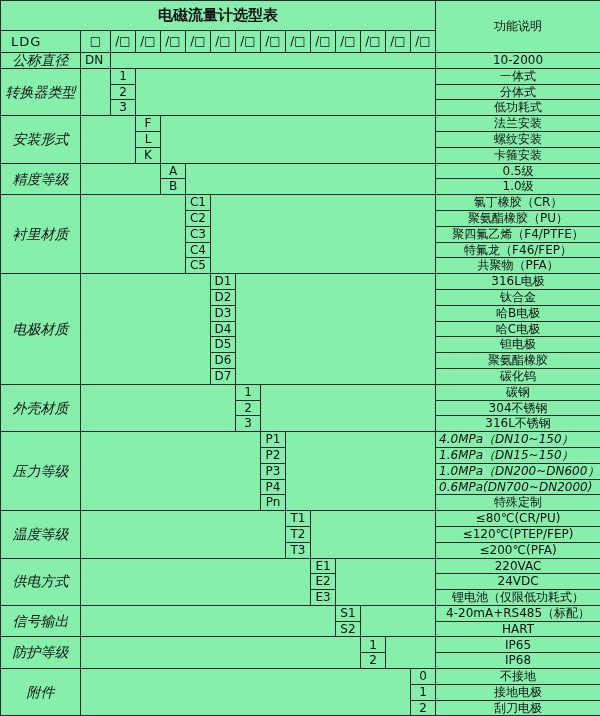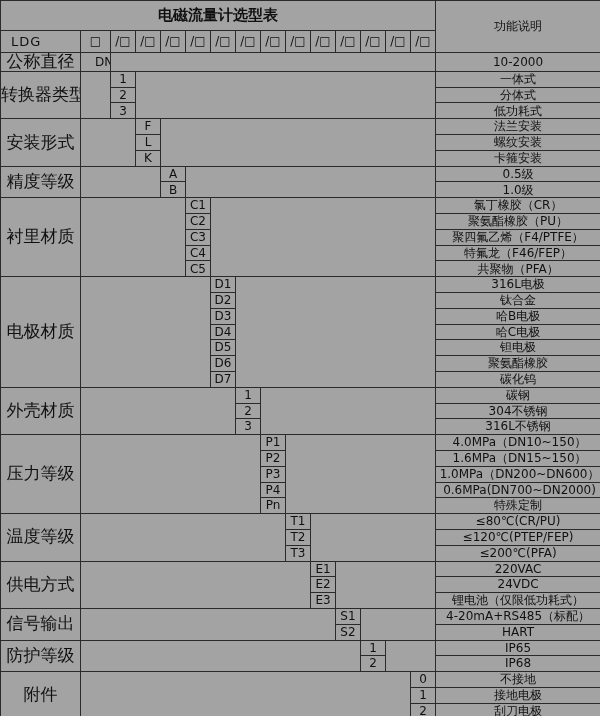--- a/index.html
+++ b/index.html
@@ -1,31 +1,31 @@
 <!DOCTYPE html>
 <html><head>
 <meta charset="utf-8">
 <style>
   html,body{margin:0;padding:0;background:#ffffff;}
-  .page{width:600px;height:716px;background:#a3a3a3;overflow:hidden;}
+  .page{width:600px;height:716px;background:#86efac;overflow:hidden;}
   table{border-collapse:collapse;table-layout:fixed;width:600px;height:716px;
         font-family:"DejaVu Sans","Liberation Sans",sans-serif;color:#111;}
   td{border:1px solid #2a2a2a;padding:0;text-align:center;vertical-align:middle;
      font-size:12px;line-height:1.05;white-space:nowrap;overflow:hidden;}
   .r{height:15.8px;}
   .r-title{height:30px;}
   .title-cell{font-weight:bold;font-size:15px;}
   .func-header{font-weight:normal;font-size:12px;}
   .r-ldg{height:22px;margin-top:16px;}
   .ldg-prefix{text-align:left;padding-left:10px;font-size:13px;letter-spacing:1px;}
   .slot{font-size:12px;}
-  .cat-label{font-size:17px;}
-  .dn{text-align:left;padding-left:14px;}
+  .cat-label{font-size:14px;font-style:italic;}
+  .dn{text-align:left;padding-left:4px;}
   .desc{font-size:12px;margin-top:12px;}
-  .left-align{text-align:center;padding-left:3px;}
+  .left-align{text-align:left;padding-left:3px;font-style:italic;}
 </style>
 </head>
 <body>
 
 <div class="page">
   <table>
     <colgroup id="cols">
         <col style="width: 80px;">
         <col style="width: 30px;">
         <col style="width: 25px;">

